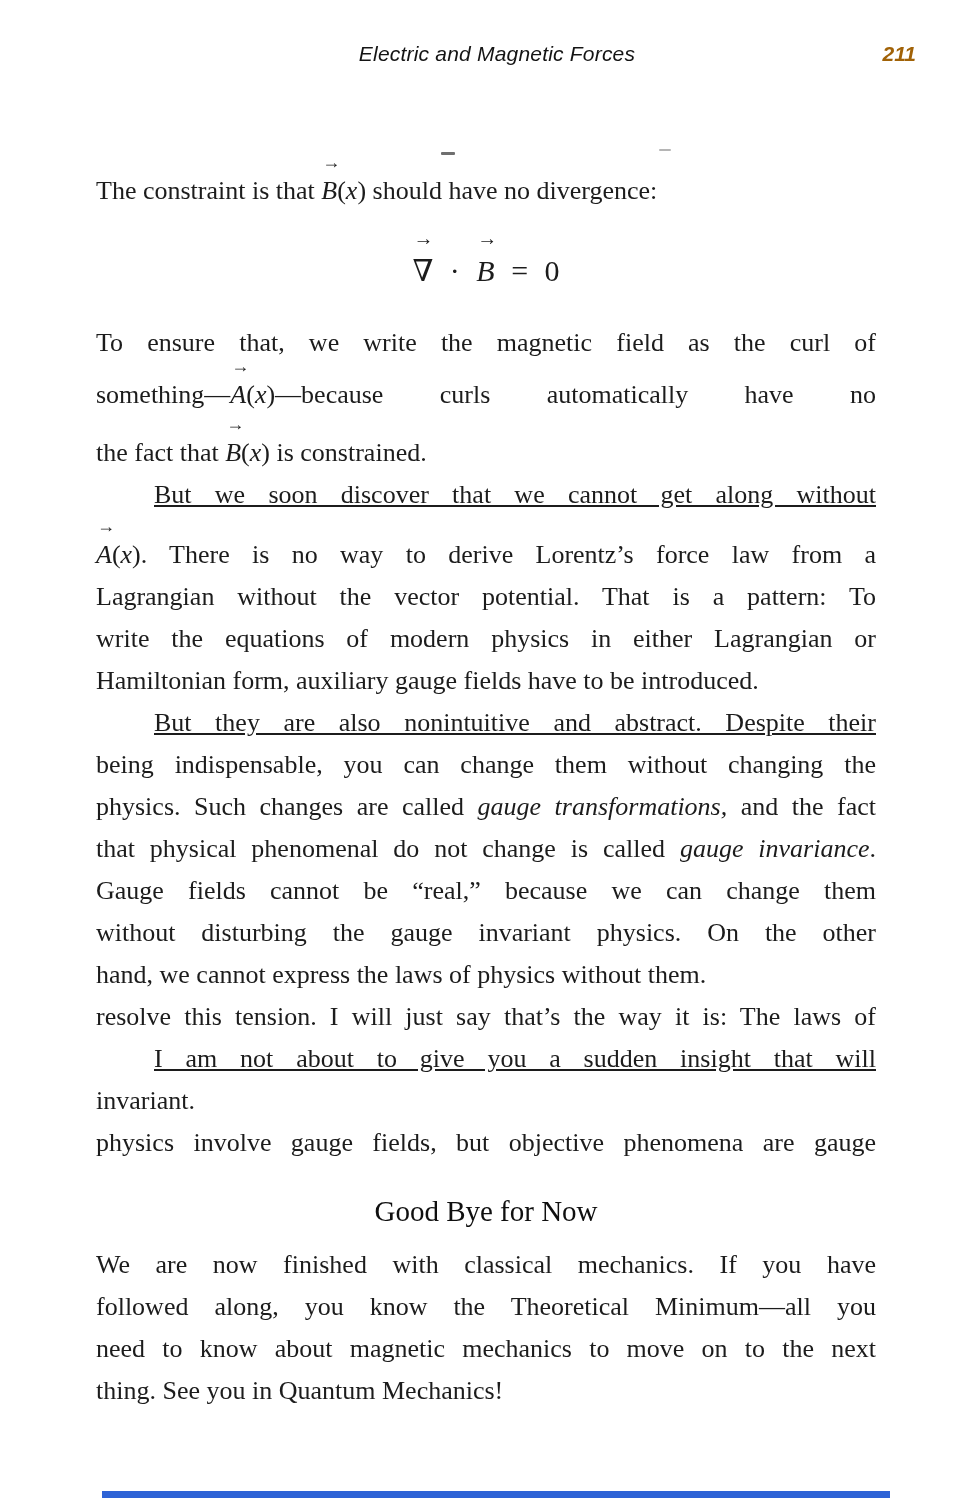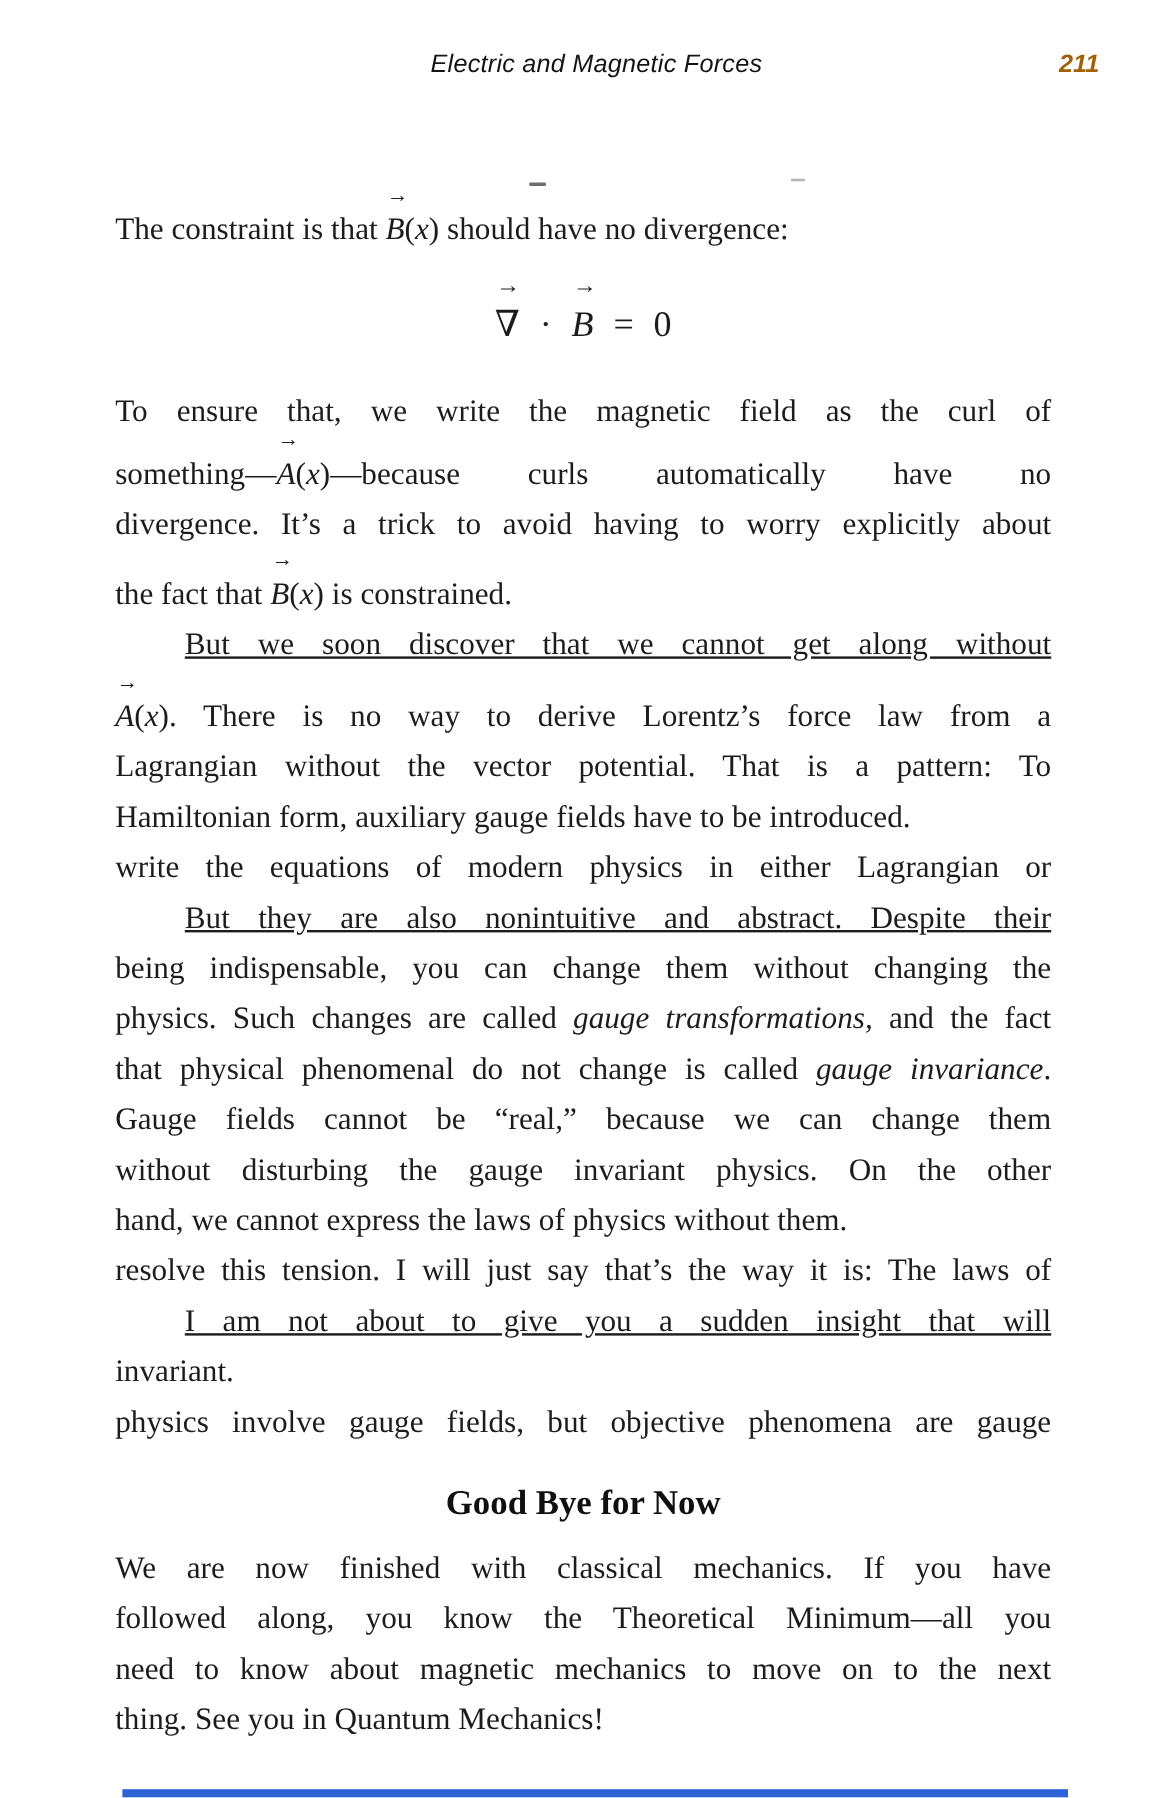--- a/index.html
+++ b/index.html
@@ -56,21 +56,21 @@
     margin: 36px 0 28px 0;
     text-align: center; text-align-last: center;
     font-size: 30px; line-height: 46px; word-spacing: 9px;
     white-space: normal;
   }
   .equation .vec .vec-arrow { top: -17px; font-size: 20px; }
   
   .section-heading {
     margin: 26px 0 12px 0;
     text-align: left; text-align-last: center;
-    font-weight: 700; font-size: 29px; line-height: 42px; color: #0f0f0f;
+    font-weight: 400; font-size: 29px; line-height: 42px; color: #0f0f0f;
     white-space: normal;
   }
   
   .footer-accent-bar {
     position: absolute; left: 102px; bottom: 0; width: 788px; height: 7px;
     background: #2e63d6;
   }
 </style>
 </head>
 <body>
@@ -84,29 +84,28 @@
 <span class="artifact a2"></span>
 
 <main class="page-body" id="page-body">
     <div>
       <div class="line end">The constraint is that <span class="vec"><span class="vec-arrow">→</span><span class="vec-base">B</span></span>(<span class="it">x</span>) should have no divergence:</div>
     </div>
     <div class="equation"><span class="vec"><span class="vec-arrow">→</span><span class="vec-base roman">∇</span></span> · <span class="vec"><span class="vec-arrow">→</span><span class="vec-base">B</span></span> = 0</div>
     <div>
       <div class="line">To ensure that, we write the magnetic field as the curl of</div>
       <div class="line x10">something—<span class="vec"><span class="vec-arrow">→</span><span class="vec-base">A</span></span>(<span class="it">x</span>)—because curls automatically have no</div>
-      <div class="line">divergence. It’s a trick to avoid having to worry explicitly about</div>
       <div class="line end x16">the fact that <span class="vec"><span class="vec-arrow">→</span><span class="vec-base">B</span></span>(<span class="it">x</span>) is constrained.</div>
     </div>
     <div>
       <div class="line indent">But we soon discover that we cannot get along without</div>
       <div class="line x18"><span class="vec"><span class="vec-arrow">→</span><span class="vec-base">A</span></span>(<span class="it">x</span>). There is no way to derive Lorentz’s force law from a</div>
       <div class="line">Lagrangian without the vector potential. That is a pattern: To</div>
+      <div class="line">write the equations of modern physics in either Lagrangian or</div>
       <div class="line end">Hamiltonian form, auxiliary gauge fields have to be introduced.</div>
-      <div class="line">write the equations of modern physics in either Lagrangian or</div>
     </div>
     <div>
       <div class="line indent">But they are also nonintuitive and abstract. Despite their</div>
       <div class="line">being indispensable, you can change them without changing the</div>
       <div class="line">physics. Such changes are called <span class="it">gauge transformations,</span> and the fact</div>
       <div class="line">that physical phenomenal do not change is called <span class="it">gauge invariance</span>.</div>
       <div class="line">Gauge fields cannot be “real,” because we can change them</div>
       <div class="line">without disturbing the gauge invariant physics. On the other</div>
       <div class="line end">hand, we cannot express the laws of physics without them.</div>
     </div>

